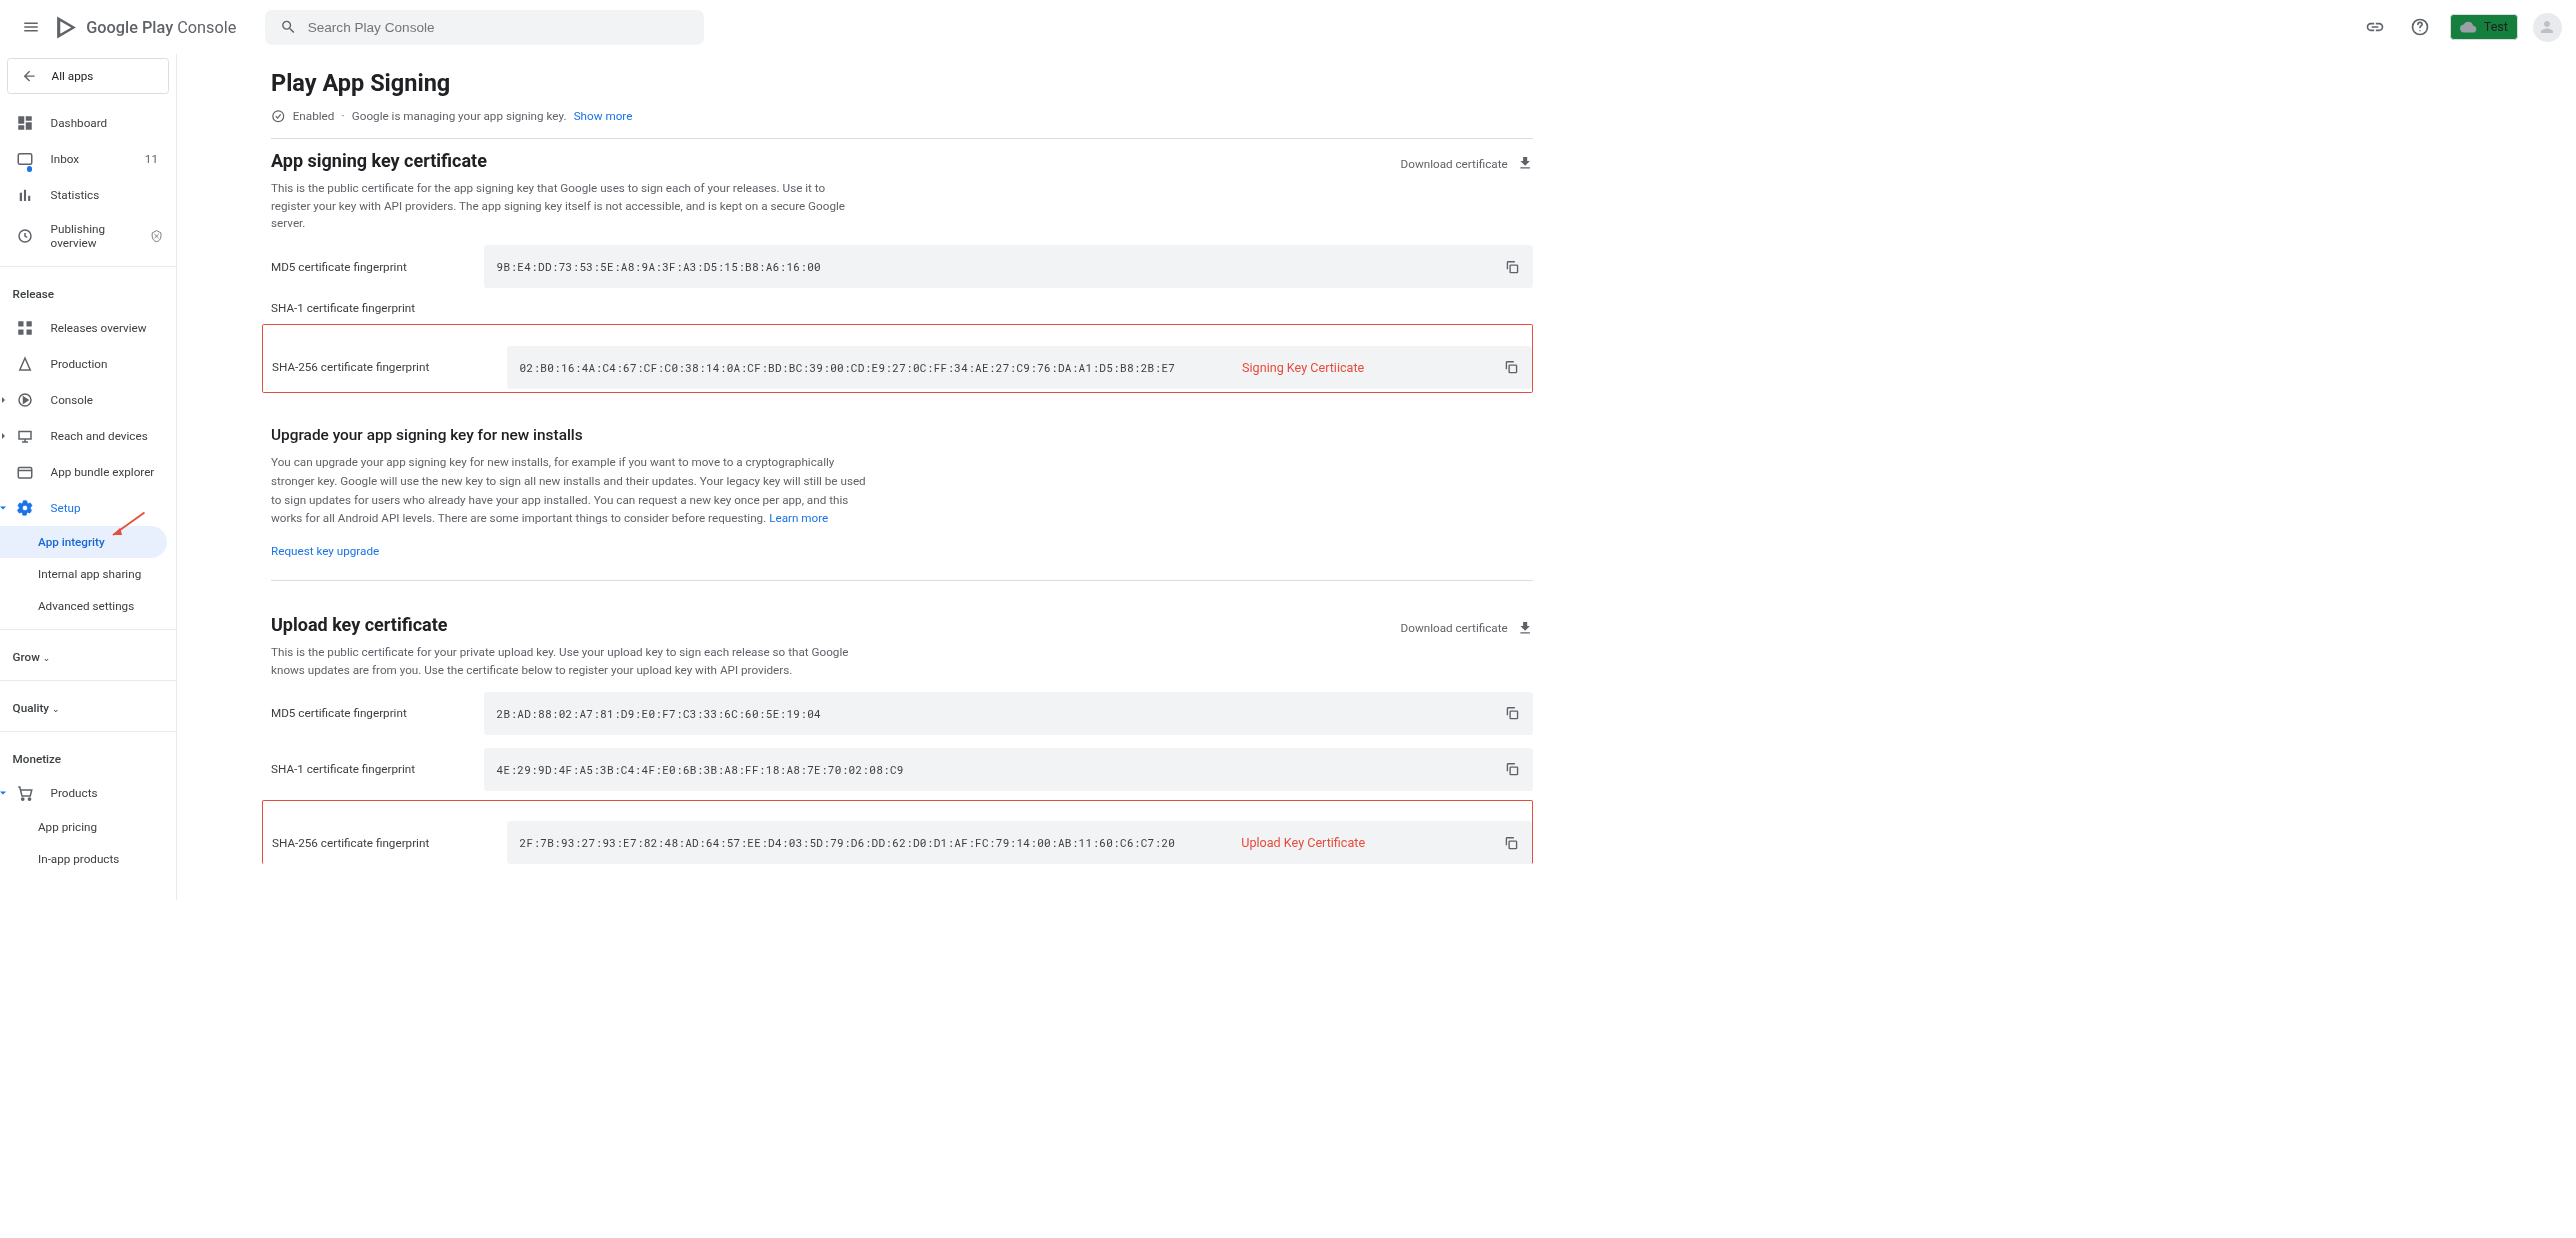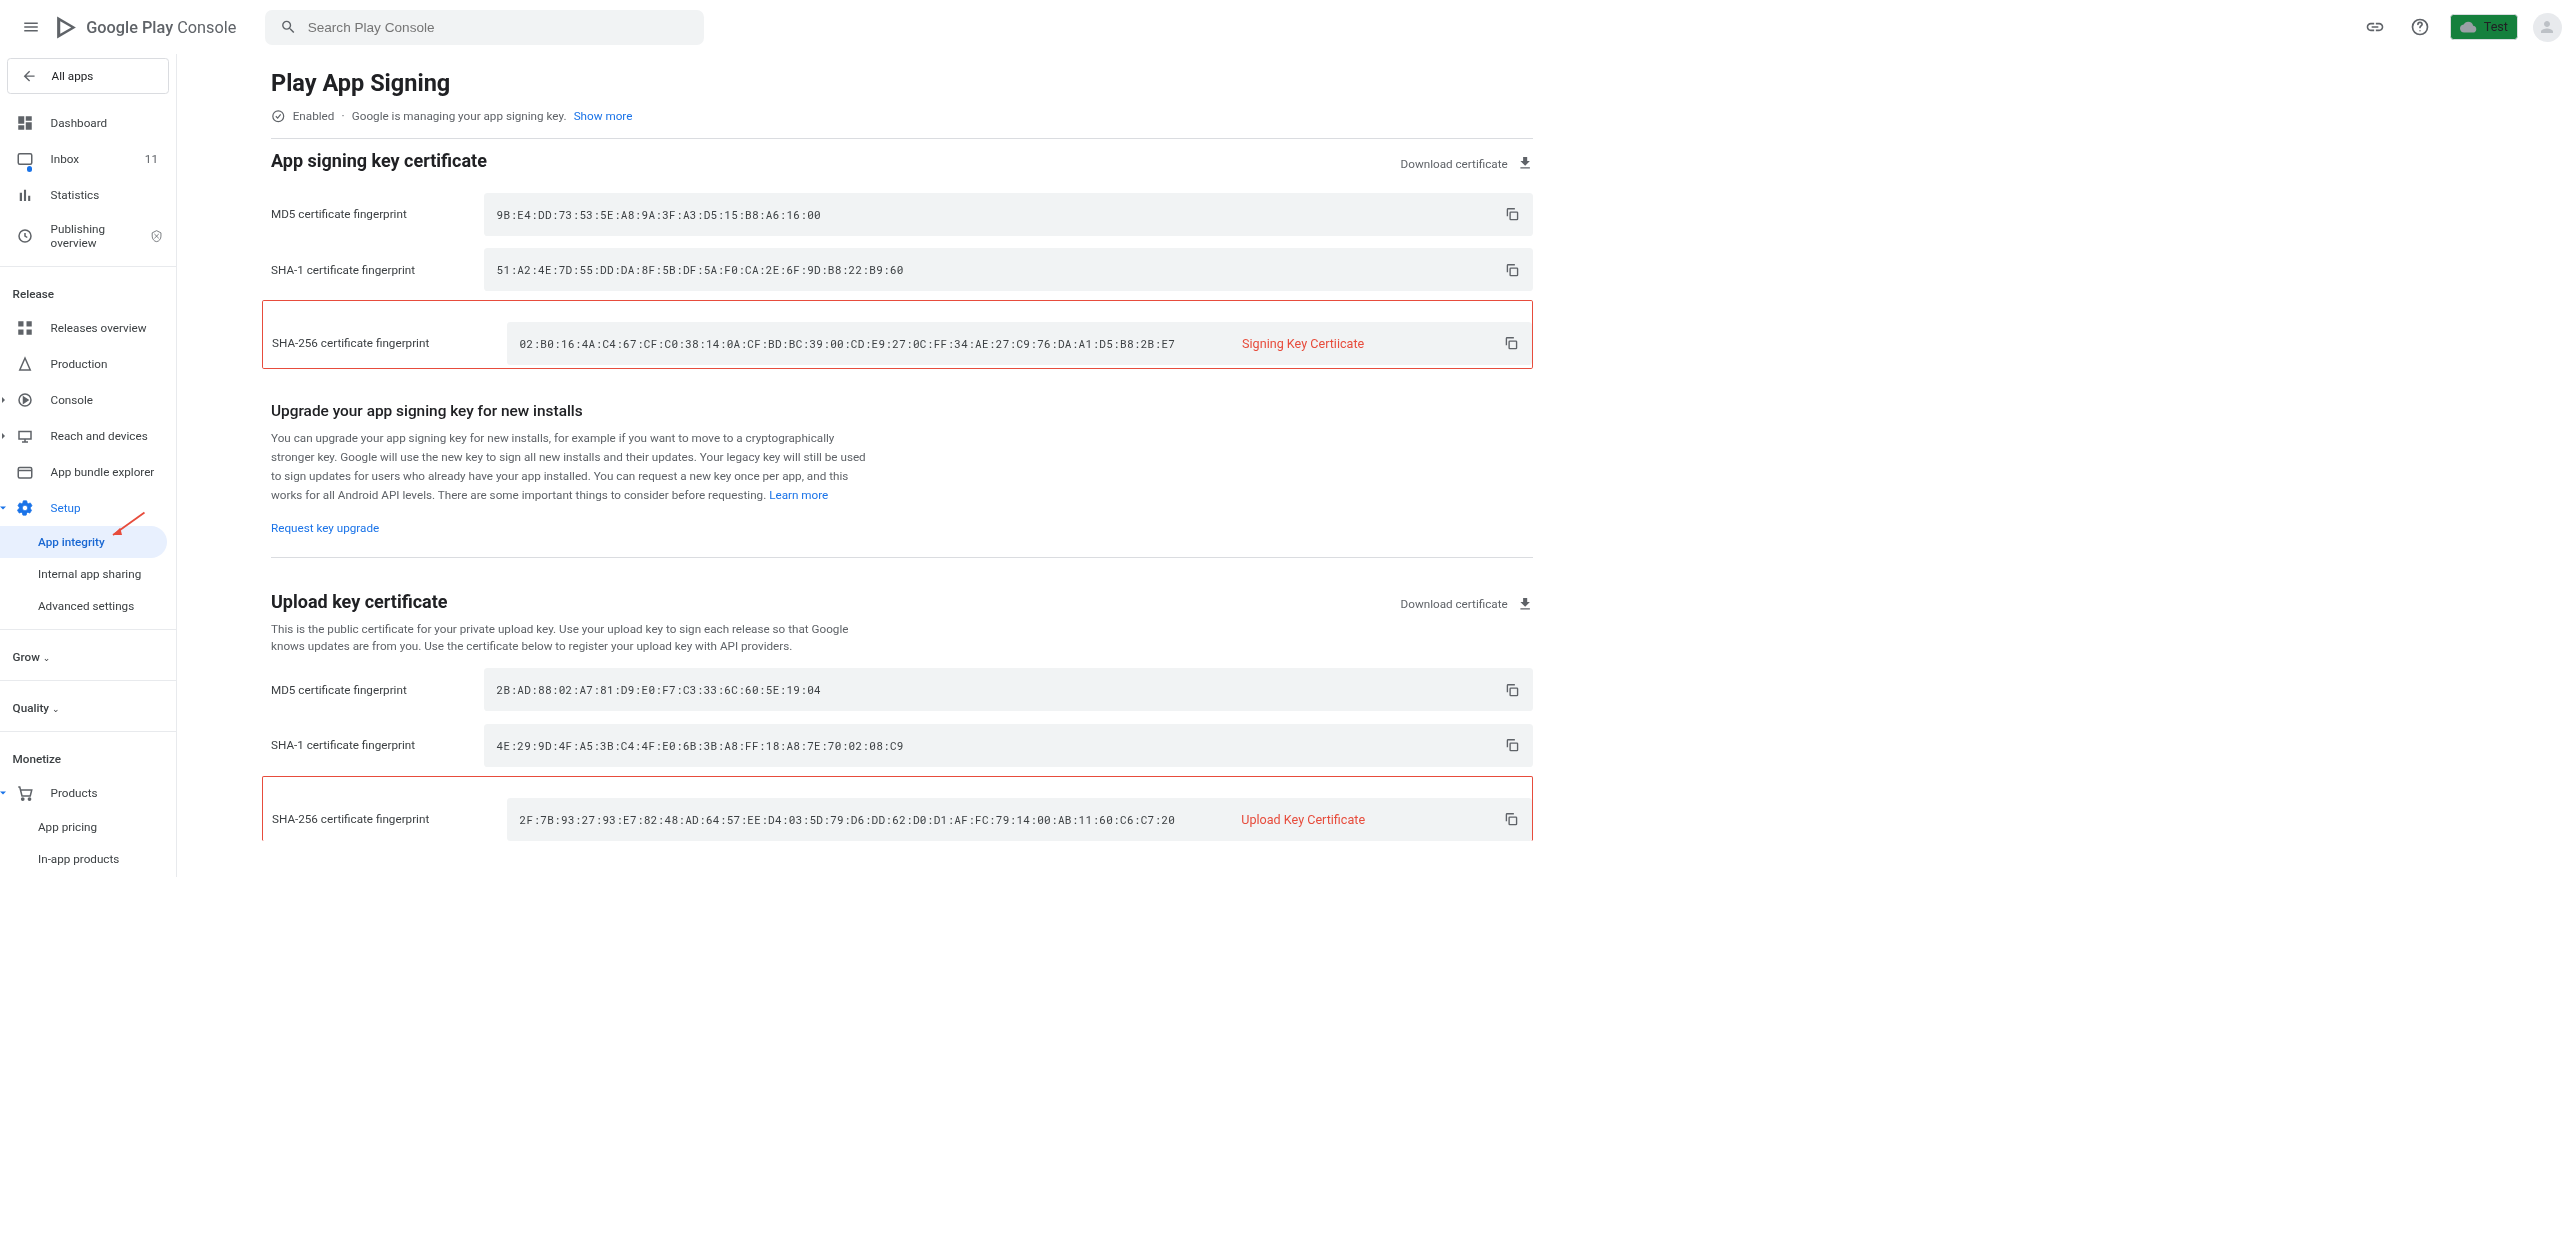--- a/index.html
+++ b/index.html
@@ -253,20 +253,21 @@
       <span>Enabled</span>
       <span>·</span>
       <span>Google is managing your app signing key.</span>
       <span class="link">Show more</span>
     </div>
 
     <div class="section">
       <div class="section-header">
         <div>
           <h2 class="section-h2">App signing key certificate</h2>
+          <p class="section-desc">This is the public certificate for the app signing key that Google uses to sign each of your releases. Use it to register your key with API providers. The app signing key itself is not accessible, and is kept on a secure Google server.</p>
         </div>
         <div class="download-link">
           <span>Download certificate</span>
           <svg width="16.3" height="16.3" viewBox="0 0 24 24" fill="#5f6368">
               <path d="M19 9h-4V3H9v6H5l7 7 7-7zM5 18v2h14v-2H5z"></path>
             </svg>
         </div>
       </div>
 
       <div class="fingerprint-row">
@@ -276,29 +277,20 @@
           <span class="fp-copy">
               <svg width="16.3" height="16.3" viewBox="0 0 24 24" fill="none" stroke="#5f6368" stroke-width="2">
                 <rect x="9" y="9" width="11" height="11" rx="1"></rect>
                 <path d="M5 15V5a1 1 0 011-1h10"></path>
               </svg>
             </span>
         </div>
       </div>
       <div class="fingerprint-row">
         <div class="fp-label">SHA-1 certificate fingerprint</div>
-        <div class="fp-value-box">
-          <span class="fp-value">51:A2:4E:7D:55:DD:DA:8F:5B:DF:5A:F0:CA:2E:6F:9D:B8:22:B9:60</span>
-          <span class="fp-copy">
-              <svg width="16.3" height="16.3" viewBox="0 0 24 24" fill="none" stroke="#5f6368" stroke-width="2">
-                <rect x="9" y="9" width="11" height="11" rx="1"></rect>
-                <path d="M5 15V5a1 1 0 011-1h10"></path>
-              </svg>
-            </span>
-        </div>
       </div>
       <div class="highlight-box">
         <div class="fingerprint-row">
           <div class="fp-label" style="width:204px;">SHA-256 certificate fingerprint</div>
           <div class="fp-value-box">
             <span class="fp-value">02:B0:16:4A:C4:67:CF:C0:38:14:0A:CF:BD:BC:39:00:CD:E9:27:0C:FF:34:AE:27:C9:76:DA:A1:D5:B8:2B:E7</span>
             <span class="fp-annotation">Signing Key Certiicate</span>
             <span class="fp-copy">
                 <svg width="16.3" height="16.3" viewBox="0 0 24 24" fill="none" stroke="#5f6368" stroke-width="2">
                   <rect x="9" y="9" width="11" height="11" rx="1"></rect>

